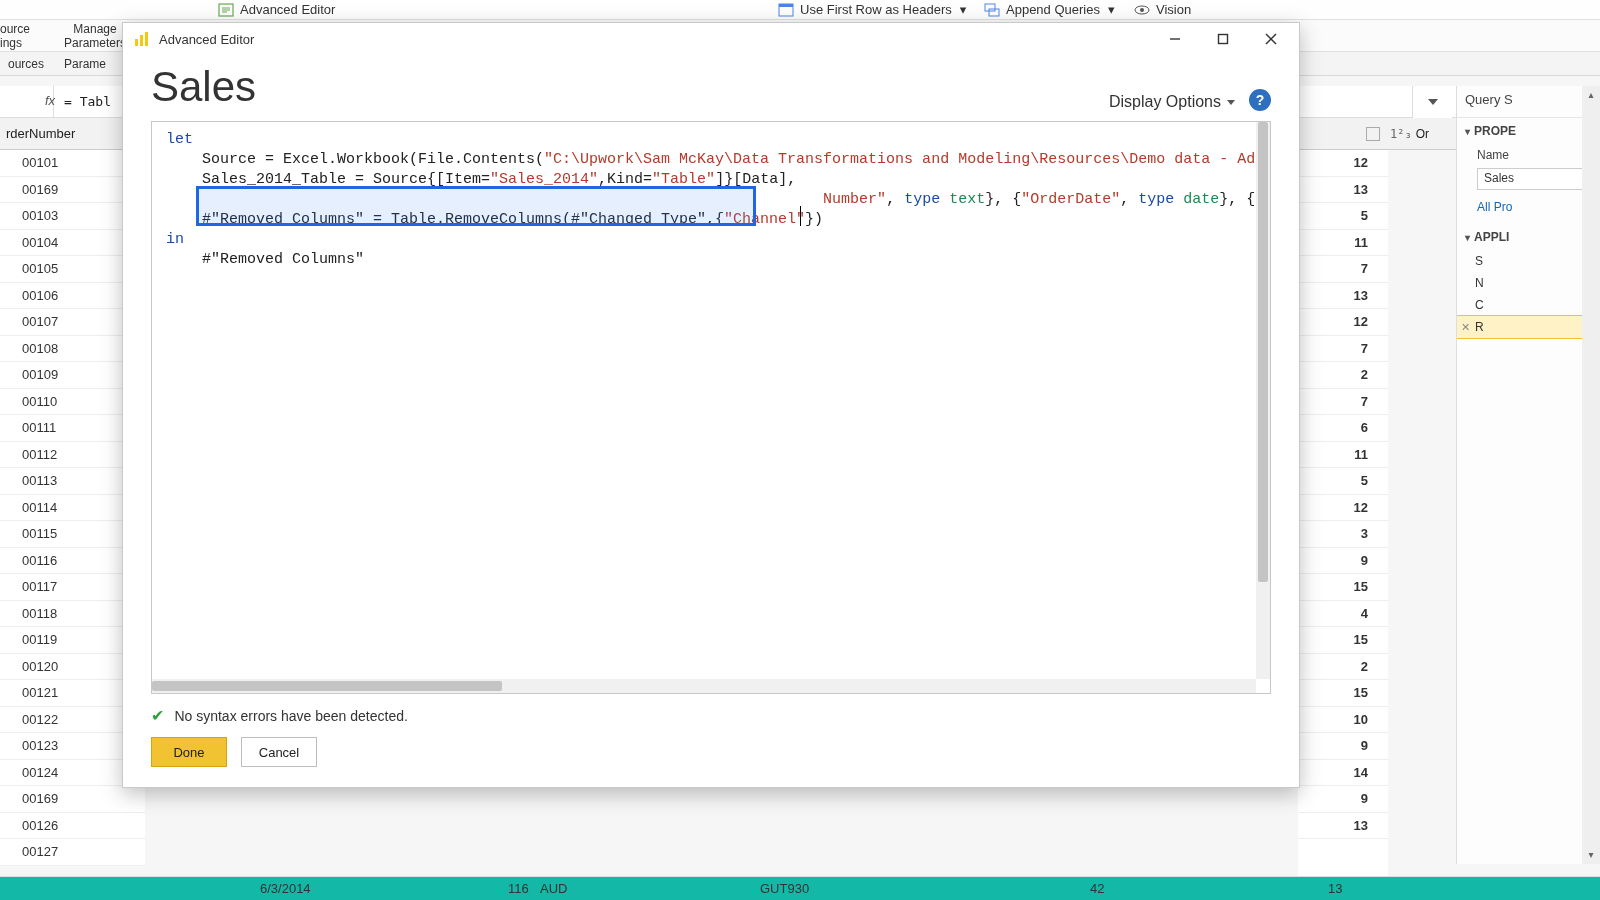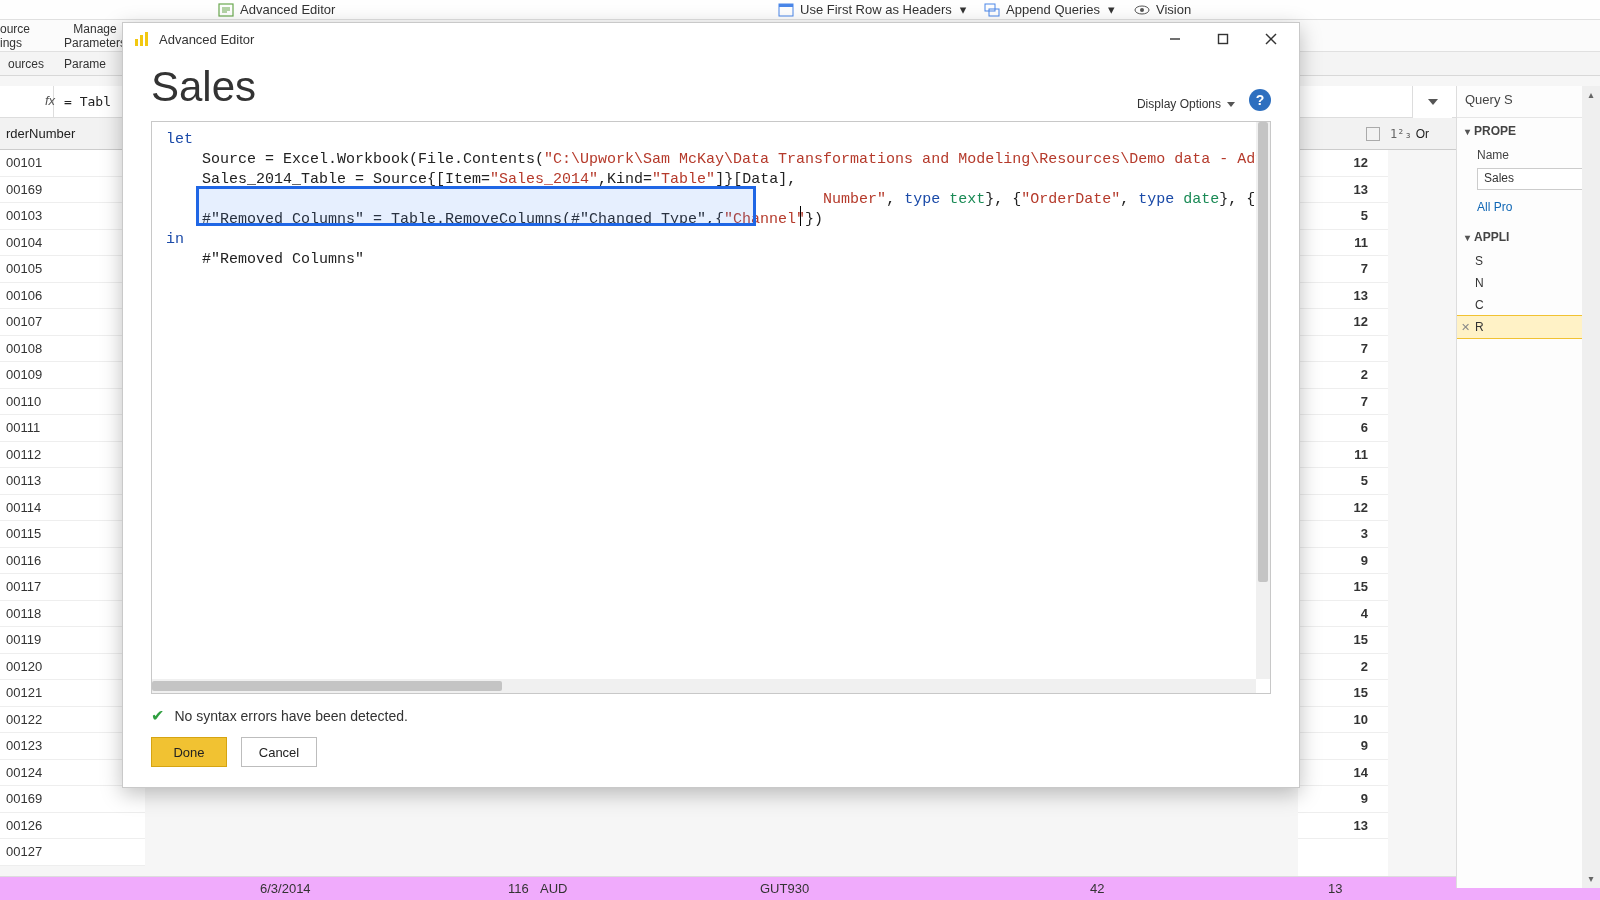--- a/index.html
+++ b/index.html
@@ -18,36 +18,36 @@
 
   .fx-bar { position: absolute; top: 86px; left: 0; right: 0; height: 32px; background: #fff; border-bottom: 1px solid #ddd; display: flex; align-items: center; z-index: 1; }
   .fx-bar .fx { width: 54px; border-right: 1px solid #ddd; text-align: center; font-style: italic; color: #555; height: 100%; line-height: 30px; padding-left: 45px; }
   .fx-bar .fxval { padding-left: 10px; font-family: Consolas, monospace; color: #222; font-size: 13px; }
 
   .grid-head { position: absolute; top: 118px; left: 0; right: 0; height: 32px; background: #f2f2f2; border-bottom: 1px solid #ccc; z-index: 1; display: flex; align-items: center; }
   .grid-head .col1 { width: 145px; padding-left: 6px; font-size: 13px; color: #222; }
 
   
   .grid-rows { position: absolute; top: 150px; left: 0; width: 145px; bottom: 24px; z-index: 1; }
-  .grid-rows .row { height: 26.5px; line-height: 26.5px; padding-left: 6px; font-size: 13px; border-bottom: 1px solid #eee; color: #333; background: #fff; }
+  .grid-rows .row { height: 26.5px; line-height: 26.5px; padding-left: 22px; font-size: 13px; border-bottom: 1px solid #eee; color: #333; background: #fff; }
 
   
   .grid-rightcol { position: absolute; top: 118px; left: 1298px; width: 90px; bottom: 24px; z-index: 1; background: #fff; }
   .grid-rightcol .hdr { height: 32px; display: flex; align-items: center; justify-content: flex-end; padding-right: 8px; background: #f2f2f2; border-bottom: 1px solid #ccc; font-size: 12px; }
   .grid-rightcol .hdr .filterbox { width:14px; height:14px; border:1px solid #aaa; margin-left:4px; }
   .grid-rightcol .rrow { height: 26.5px; line-height: 26.5px; text-align: right; padding-right: 20px; font-size: 13px; border-bottom: 1px solid #eee; color: #333; font-weight: bold; }
   .grid-rightcol .extracol { position:absolute; top:0; right:-60px; width:60px; height:32px; background:#f2f2f2; border-bottom:1px solid #ccc; display:flex; align-items:center; font-size:12px; }
   .grid-rightcol .extracol .prefix { font-family:Consolas,monospace; font-size:12px; color:#666; margin:0 4px 0 2px; }
 
   
-  .bg-status { position:absolute; left:0; right:0; bottom:0; height:24px; background:#f0abfc; border-top:1px solid #ddd; z-index:1; display:flex; align-items:center; }
+  .bg-status { position:absolute; left:0; right:0; bottom:0; height:24px; background:#14b8a6; border-top:1px solid #ddd; z-index:1; display:flex; align-items:center; }
   .bg-status .cell { position:absolute; top:0; height:100%; line-height:24px; font-size:13px; color:#333;}
 
   
-  .rightpanel { position: absolute; top: 86px; right: 0; width: 144px; bottom: 12px; background: #fdfdfd; border-left: 1px solid #ddd; z-index: 2; overflow: hidden; }
+  .rightpanel { position: absolute; top: 86px; right: 0; width: 144px; bottom: 36px; background: #fdfdfd; border-left: 1px solid #ddd; z-index: 2; overflow: hidden; }
   .rightpanel .search { height: 32px; border-bottom: 1px solid #e6e6e6; padding: 6px 8px; font-size: 13px; color: #444; }
   .rightpanel .grp { padding: 6px 8px; font-size: 12px; font-weight: 600; color: #444; display:flex; align-items:center; gap:4px; }
   .rightpanel .grp .tri { font-size:10px; color:#555; }
   .rightpanel .line { padding: 4px 8px 4px 20px; font-size: 12px; color: #444; white-space: nowrap; }
   .rightpanel .inputlike { margin:2px 8px 8px 20px; height:22px; border:1px solid #ccc; background:#fff; font-size:12px; padding:2px 6px; color:#333; }
   .rightpanel .link { color:#1067b5; font-size:12px; padding:2px 13px 10px 20px; cursor:pointer; }
   .rightpanel .step { padding:4px 4px 4px 18px; font-size:12px; color:#333; display:flex; align-items:center; gap:4px; white-space:nowrap; position:relative; }
   .rightpanel .step.selected { background:#fff2c6; outline:1px solid #f1c232; }
   .rightpanel .step .x { color:#888; font-size:11px; position:absolute; left:4px; }
   .rightpanel .vscroll { position:absolute; top:0; right:0; width:18px; bottom:0; background:#efefef;}
@@ -61,21 +61,21 @@
   .dialog { position: absolute; top: 22px; left: 122px; width: 1178px; height: 766px; background: #ffffff; border: 1px solid #c9c9c9; box-shadow: 0 6px 20px rgba(0,0,0,.25); z-index: 10; display:flex; flex-direction:column; }
   .dialog .titlebar { height: 32px; display: flex; align-items: center; padding: 0 4px 0 10px; }
   .dialog .titlebar .logo { width:18px; height:18px; margin-right:8px; display:inline-flex; }
   .dialog .titlebar .ttl { font-size: 13px; color:#333; }
   .dialog .titlebar .spacer { flex:1; }
   .dialog .titlebar .winbtn { width:48px; height:32px; display:flex; align-items:center; justify-content:center; color:#444; }
 
   .dialog .heading-row { display:flex; align-items:flex-end; padding: 8px 28px 6px 28px; }
   .dialog .heading-row h1 { font-size: 42px; font-weight: 400; color:#333; }
   .dialog .heading-row .spacer { flex:1; }
-  .dialog .heading-row .dispopt { font-size:12px; color:#333; display:flex; align-items:center; gap:6px; margin-right:14px; }
+  .dialog .heading-row .dispopt { font-size:16px; color:#333; display:flex; align-items:center; gap:6px; margin-right:14px; }
   .dialog .heading-row .dispopt .caret { width:0;height:0;border-left:4px solid transparent;border-right:4px solid transparent;border-top:5px solid #555;}
   .dialog .heading-row .help { width:22px; height:22px; border-radius:50%; background:#2e6fbf; color:#fff; display:flex; align-items:center; justify-content:center; font-weight:bold; font-size:14px; }
 
   .dialog .editor-wrap { flex:1; margin: 4px 28px 6px 28px; border:1px solid #c8c8c8; position:relative; background:#fff; overflow:hidden; }
   .dialog .code { position:absolute; inset:0; padding:8px 0 0 14px; font-family: Consolas, "Courier New", monospace; font-size: 15px; line-height: 20px; color:#222; white-space: pre; overflow:hidden; }
   .kw-let { color:#1a4aa8; }
   .fn { color:#222; }
   .str { color:#b53a2b; }
   .kw-type { color:#1a4aa8; }
   .typename { color:#198a55; }

